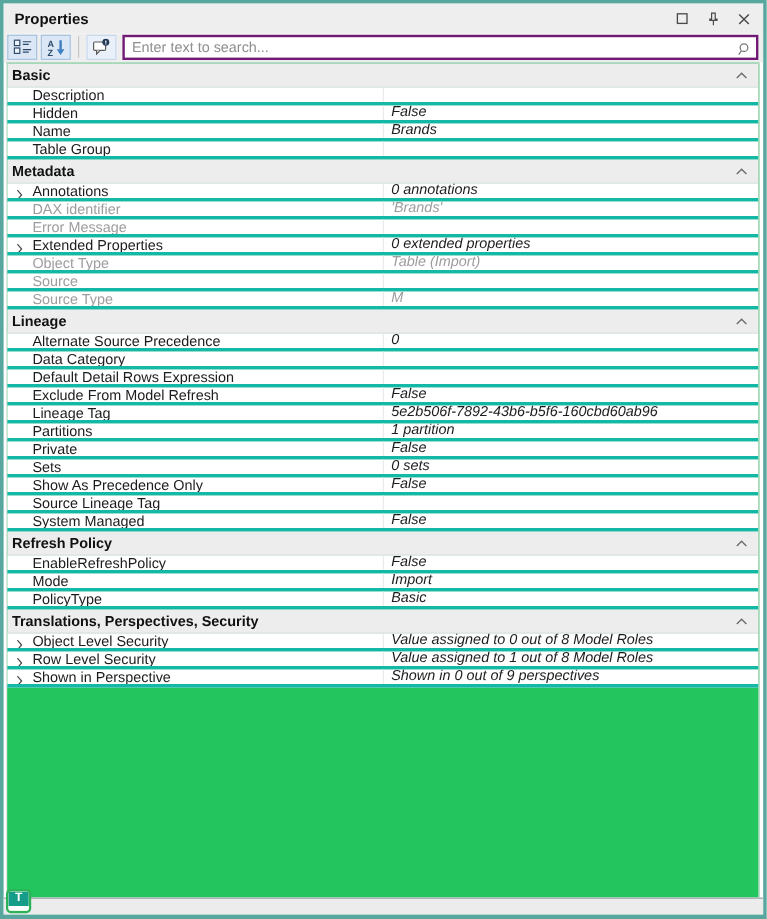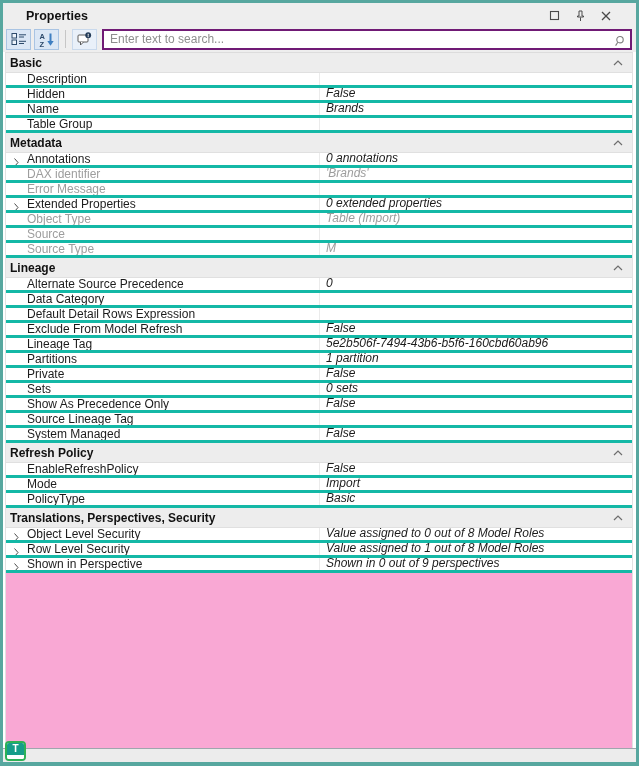--- a/index.html
+++ b/index.html
@@ -5,38 +5,38 @@
   html,body { margin:0; padding:0; background:#d6d6d6; }
   * { box-sizing:border-box; }
   .window {
     width:639px; height:766px; position:relative;
     border:3px solid #57a79f; border-bottom-width:4px;
     background:#fff; display:flex; flex-direction:column;
     font-family:"Liberation Sans", sans-serif; font-size:12px; color:#1c1c1c;
     overflow:hidden;
   }
   
-  .titlebar { height:25px; background:#eeeeee; display:flex; align-items:center; padding:0 23px; flex:none; }
+  .titlebar { height:25px; background:#eeeeee; display:flex; align-items:center; padding:0 9px; flex:none; }
   .title { font-weight:bold; font-size:12.5px; color:#111; }
   .wcontrols { margin-left:auto; display:flex; gap:12px; align-items:center; }
   .wbtn { width:14px; height:14px; display:flex; align-items:center; justify-content:center; cursor:pointer; }
   
   .toolbar { height:24px; background:#eeeeee; display:flex; align-items:center; padding:0 4px 2px 3px; gap:3px; flex:none; }
   .tbtn { width:25px; height:21px; display:flex; align-items:center; justify-content:center;
           border:1px solid transparent; background:transparent; padding:0; cursor:pointer; }
   .tbtn.sel  { background:#dbe7f5; border-color:#a9c4e3; }
   .tbtn.lite { background:#e9f0f9; border-color:#c9d9ec; }
   .sep { width:1px; height:18px; background:#c6c6c6; margin:0 3px; flex:none; }
   .search { flex:1; height:21px; background:#fff; border:2px solid #701a75; display:flex; align-items:center; position:relative; margin-left:2px; }
   .search input { border:none; outline:none; flex:1; font:12px "Liberation Sans",sans-serif; padding:0 20px 0 6px; color:#222; background:transparent; }
   .search input::placeholder { color:#8e8e8e; }
   .mag { position:absolute; right:4px; top:4px; pointer-events:none; }
   
   .grid { flex:1; margin:0 3px 0 2px; border-left:1px solid #e2e2e2; border-right:1px solid #e2e2e2; border-top:1px solid #dcdcdc;
-          background:#f9a8d4; display:flex; flex-direction:column; overflow:hidden; }
+          background:#22c55e; display:flex; flex-direction:column; overflow:hidden; }
   .sect-h { height:20px; background:#ededed; border-bottom:1px solid #e0e0e0; display:flex; align-items:center;
             padding:0 9px 0 4px; font-weight:bold; color:#111; flex:none; cursor:default; }
   .sect-h .chev-up { margin-left:auto; display:flex; }
   .prow { height:15px; border-bottom:3px solid #14b8a6; display:flex; flex:none; background:#fff; }
   .cell-l { width:314px; border-right:1px solid #ebebeb; position:relative; display:flex; align-items:center;
             padding-left:21px; flex:none; overflow:hidden; white-space:nowrap; }
   .cell-v { flex:1; display:flex; align-items:flex-end; padding-left:6px; overflow:hidden; white-space:nowrap;font-style:italic; }
   .chev-r { position:absolute; left:8px; top:5px; display:flex; }
   .dis { color:#9d9d9d; }
   
@@ -269,21 +269,21 @@
         </div>
         <div class="cell-v">
           <span>False</span>
         </div>
       </div>
       <div class="prow">
         <div class="cell-l">
           <span>Lineage Tag</span>
         </div>
         <div class="cell-v">
-          <span>5e2b506f-7494-43b6-b5f6-160cbd60ab96</span>
+          <span>5e2b506f-7892-43b6-b5f6-160cbd60ab96</span>
         </div>
       </div>
       <div class="prow">
         <div class="cell-l">
           <span>Partitions</span>
         </div>
         <div class="cell-v">
           <span>1 partition</span>
         </div>
       </div>

